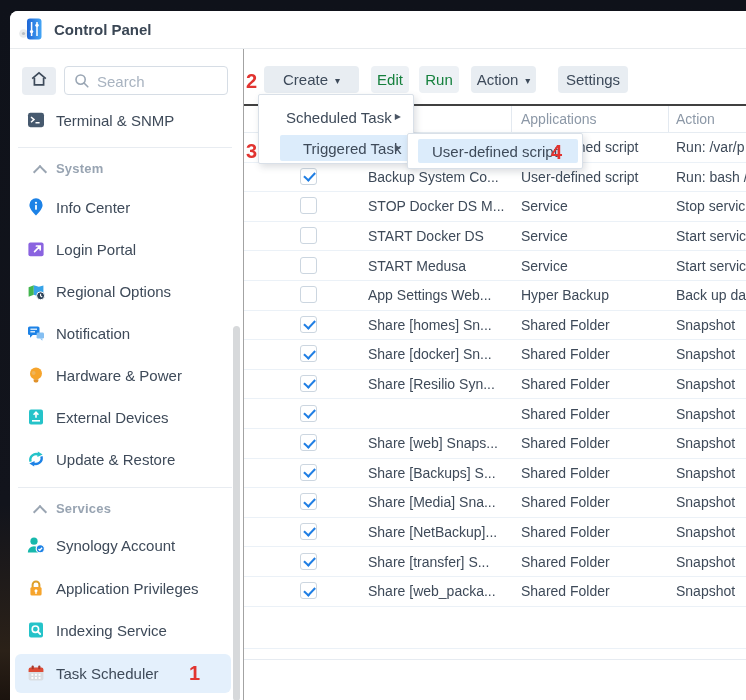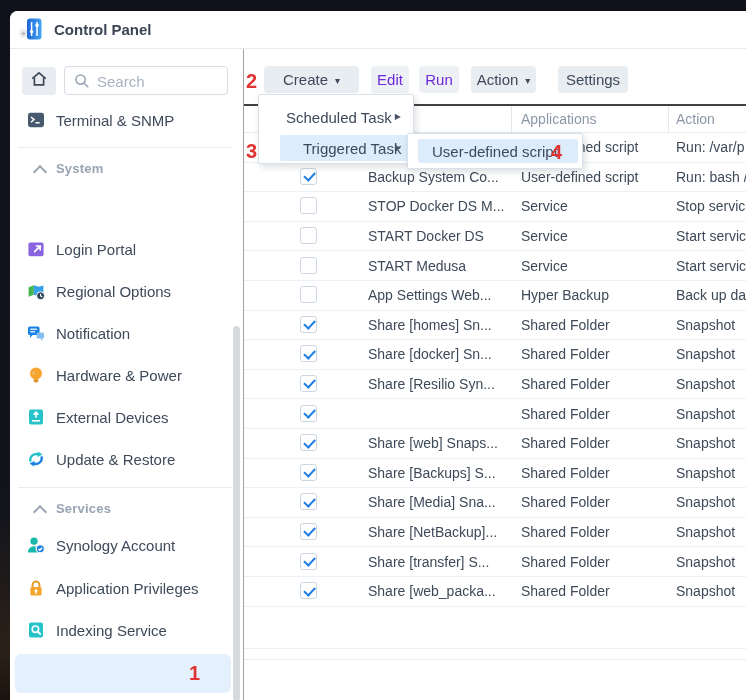--- a/index.html
+++ b/index.html
@@ -28,21 +28,21 @@
   .s-lbl{font-size:15px;color:#3e4a59;white-space:nowrap;}
   .s-sect{position:absolute;left:0;width:233px;height:30px;cursor:pointer;}
   .chev{position:absolute;left:25px;top:13px;width:8px;height:8px;border-left:2px solid #9aa5b2;border-top:2px solid #9aa5b2;transform:rotate(45deg);}
   .s-sect-lbl{position:absolute;left:46px;top:7px;font-size:13px;font-weight:bold;color:#98a4b2;letter-spacing:.2px;}
   .s-div{position:absolute;left:8px;width:214px;height:1px;background:#e8ecf1;}
   .sel-bg{position:absolute;left:5px;top:605px;width:216px;height:39px;background:#e4f0fc;border-radius:6px;}
   .s-scroll{position:absolute;left:223px;top:277px;width:7px;height:375px;border-radius:4px;background:#d7d9db;cursor:pointer;}
   
   .main{position:absolute;left:234px;top:38px;right:0;bottom:0;background:#fff;overflow:hidden;text-align:center;}
   .tb-btn{position:absolute;top:17px;height:27px;border-radius:4px;background:#e8edf2;color:#3d4a5a;font-size:15px;display:flex;align-items:center;justify-content:center;box-sizing:border-box;cursor:pointer;white-space:nowrap;}
-  .tb-btn.disabled{color:#6d28d9;background:#edf1f5;}
+  .tb-btn.disabled{color:#15803d;background:#edf1f5;}
   .caret{font-size:10px;margin-left:7px;margin-top:2px;}
   .thead{position:absolute;left:0;top:55px;right:0;height:29px;border-top:2px solid #404040;border-bottom:1px solid #e6ecf2;box-sizing:border-box;}
   .th-lbl{position:absolute;top:50%;transform:translateY(-50%);font-size:14px;color:#8c98a7;white-space:nowrap;}
   .th-sep{position:absolute;top:0;bottom:0;width:1px;background:#e3e9f0;}
   .rows{position:absolute;left:0;top:84px;right:0;}
   .trow{position:relative;height:28.6px;border-bottom:1px solid #ebf1f7;}
   .cb{position:absolute;left:56px;top:50%;margin-top:-9px;width:17px;height:17px;border:1px solid #ccd6e0;border-radius:3px;background:#fff;box-sizing:border-box;cursor:pointer;}
   .cb.checked::after{content:"";position:absolute;left:2.6px;top:3.4px;width:8.6px;height:4.6px;border-left:2.6px solid #1f7ee4;border-bottom:2.6px solid #1f7ee4;transform:rotate(-47deg);}
   .c-name,.c-app,.c-act{position:absolute;top:50%;transform:translateY(-50%);font-size:14px;color:#3e4a59;white-space:nowrap;}
   .c-name{left:124px;}
@@ -113,20 +113,30 @@
       <span class="s-lbl">Terminal &amp; SNMP</span>
     </div>
 
     <div class="s-div" style="top:98px"></div>
 
     <div class="s-sect" style="top:105px">
       <span class="chev"></span>
       <span class="s-sect-lbl">System</span>
     </div>
 
+    <div class="s-item" style="top:137px">
+      <span class="s-ico">
+        <svg width="20" height="20" viewBox="0 0 20 20">
+          <path d="M10 18.6 C7.4 15.8 3.4 11.6 3.4 7.9 a6.6 6.6 0 1 1 13.2 0 C16.6 11.6 12.6 15.8 10 18.6 Z" fill="#1d82e6"></path>
+          <circle cx="10" cy="5.8" r="1.1" fill="#fff"></circle>
+            <rect x="9.1" y="7.8" width="1.8" height="5" rx="0.9" fill="#fff"></rect>
+        </svg>
+      </span>
+      <span class="s-lbl">Info Center</span>
+    </div>
 
     <div class="s-item" style="top:179px">
       <span class="s-ico">
         <svg width="20" height="20" viewBox="0 0 20 20">
           <rect x="2.4" y="3.4" width="15.2" height="13.8" rx="2" fill="#8a63e0"></rect>
           <path d="M8.6 12.6 L14 7.2 M10.4 7 h3.8 v3.8" stroke="#fff" stroke-width="1.7" fill="none" stroke-linecap="round"></path>
         </svg>
       </span>
       <span class="s-lbl">Login Portal</span>
     </div>
@@ -227,20 +237,39 @@
         <svg width="20" height="20" viewBox="0 0 20 20">
           <rect x="3" y="2.6" width="14" height="14.8" rx="2" fill="#25c3c9"></rect>
           <circle cx="9.4" cy="9.2" r="3.2" stroke="#fff" stroke-width="1.6" fill="none"></circle>
           <line x1="11.7" y1="11.5" x2="14.2" y2="14" stroke="#fff" stroke-width="1.8" stroke-linecap="round"></line>
         </svg>
       </span>
       <span class="s-lbl">Indexing Service</span>
     </div>
 
     <div class="sel-bg"></div>
+    <div class="s-item" style="top:603px">
+      <span class="s-ico">
+        <svg width="20" height="20" viewBox="0 0 20 20">
+          <rect x="2.6" y="4.4" width="14.8" height="13.2" rx="2" fill="#d9dde2"></rect>
+          <path d="M2.6 9 V6.4 a2 2 0 0 1 2-2 h10.8 a2 2 0 0 1 2 2 V9 Z" fill="#dd4b35"></path>
+          <rect x="5.6" y="2.6" width="2.2" height="3.6" rx="1" fill="#a8392b"></rect>
+          <rect x="12.2" y="2.6" width="2.2" height="3.6" rx="1" fill="#a8392b"></rect>
+          <g fill="#fff">
+            <rect x="5.4" y="10.8" width="1.9" height="1.9"></rect>
+              <rect x="9" y="10.8" width="1.9" height="1.9"></rect>
+              <rect x="12.6" y="10.8" width="1.9" height="1.9"></rect>
+            <rect x="5.4" y="14" width="1.9" height="1.9"></rect>
+              <rect x="9" y="14" width="1.9" height="1.9"></rect>
+              <rect x="12.6" y="14" width="1.9" height="1.9"></rect>
+          </g>
+        </svg>
+      </span>
+      <span class="s-lbl">Task Scheduler</span>
+    </div>
 
     <div class="s-scroll"></div>
   </div>
 
   <div class="main">
     <div class="tb-btn" style="left:20px;width:95px">
       <span>Create</span>
       <span class="caret">▾</span>
     </div>
     <div class="tb-btn disabled" style="left:127px;width:38px">

